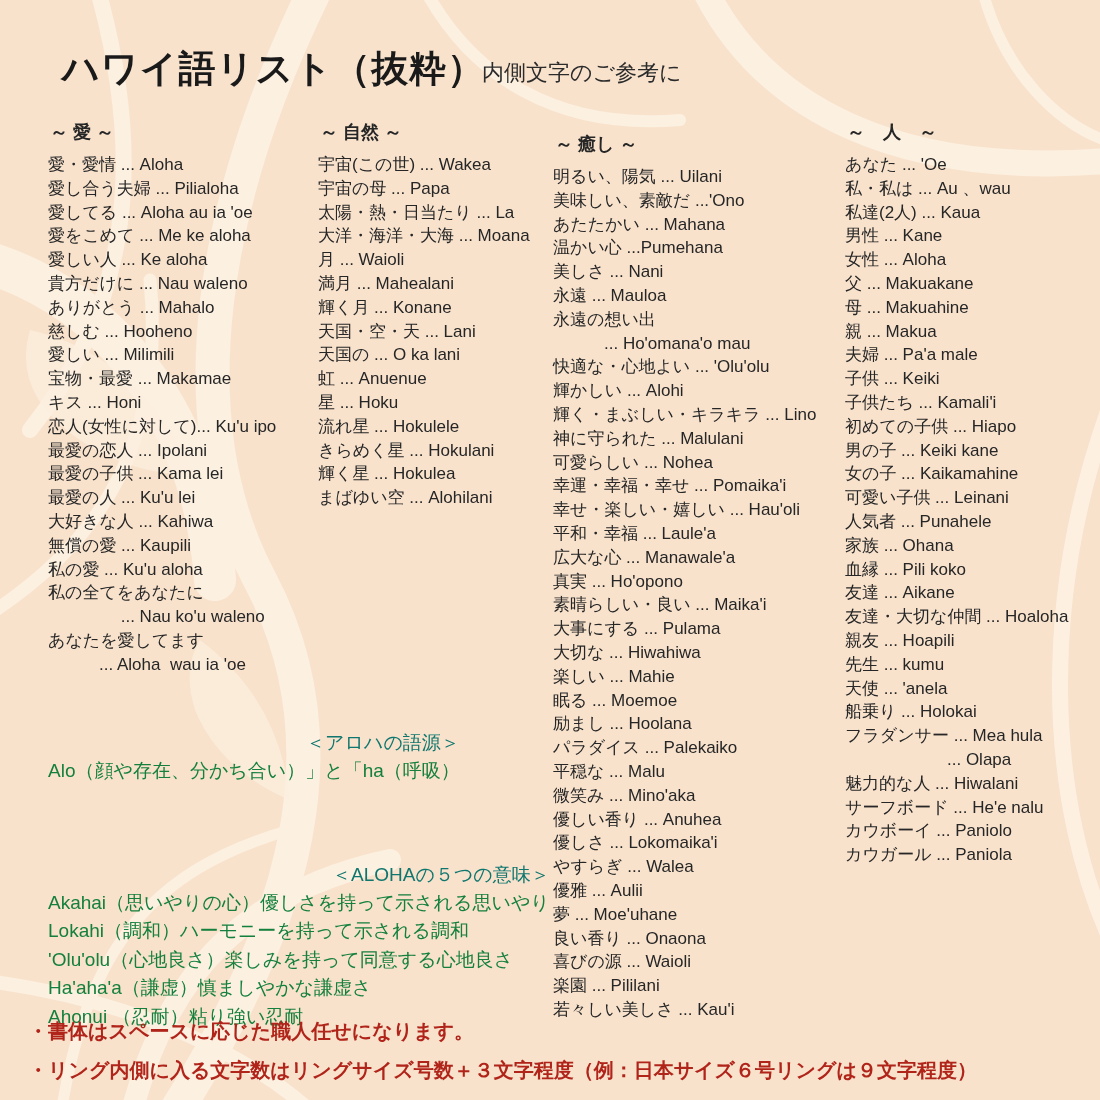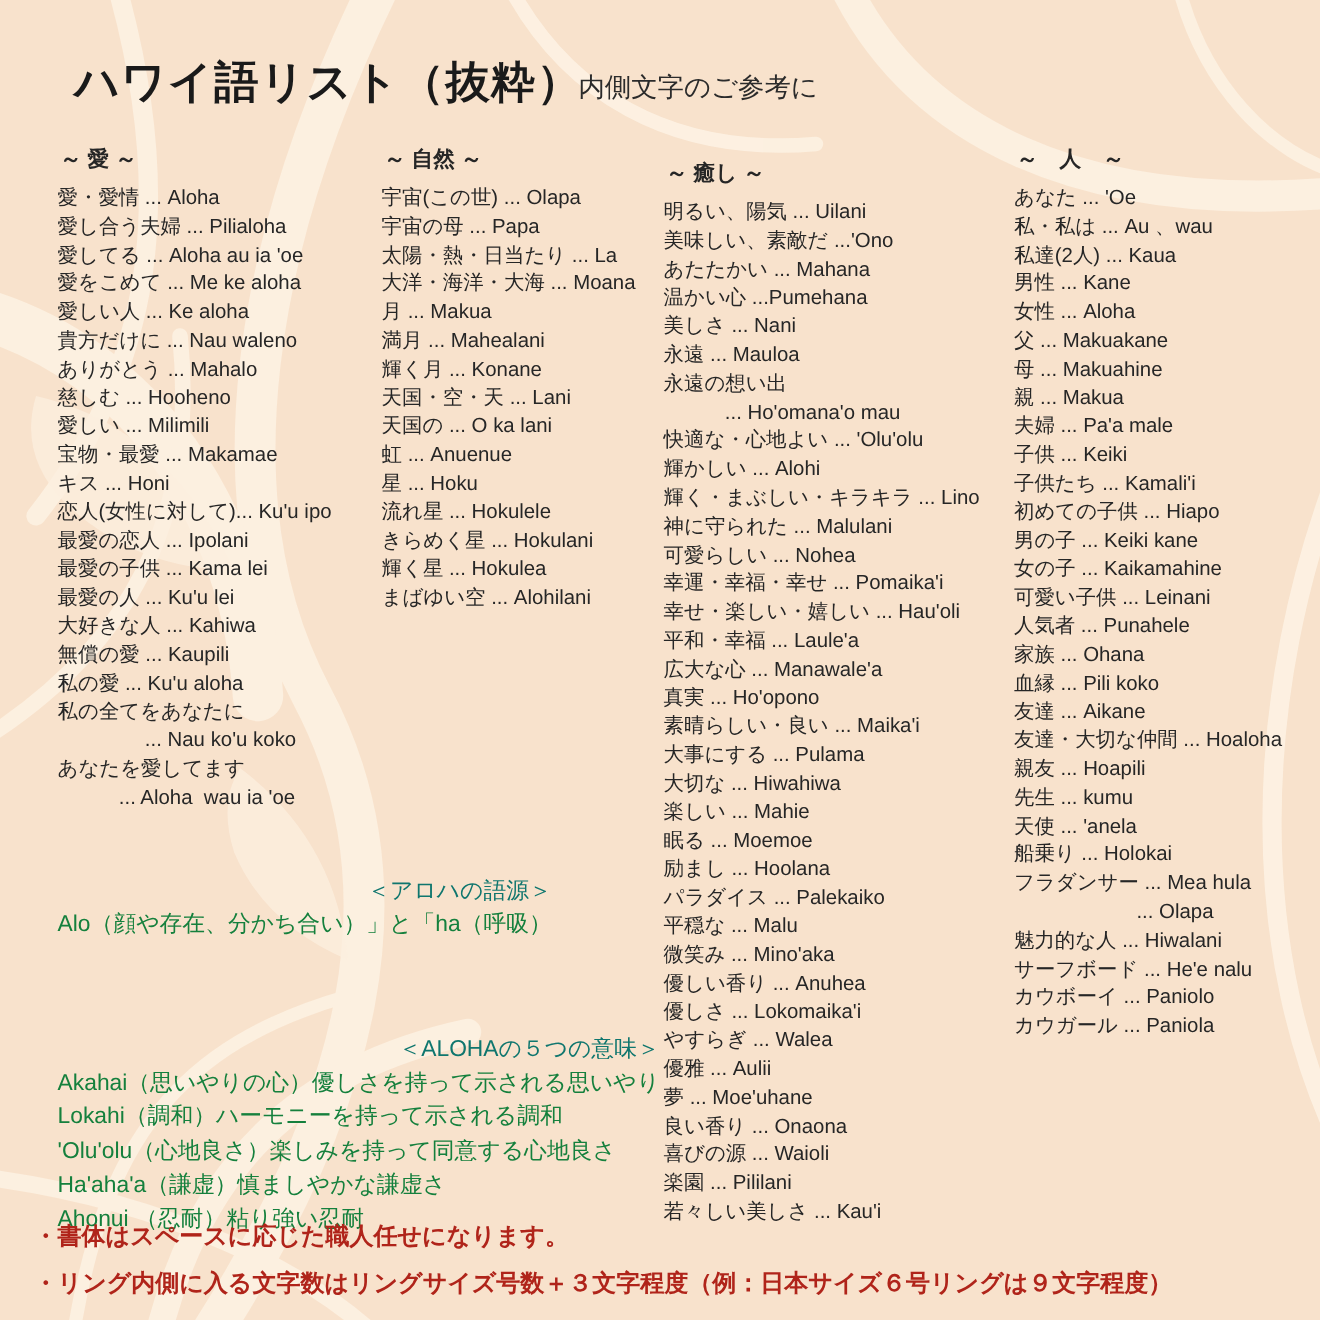--- a/index.html
+++ b/index.html
@@ -101,34 +101,34 @@
         <div class="item">宝物・最愛 ... Makamae</div>
         <div class="item">キス ... Honi</div>
         <div class="item">恋人(女性に対して)... Ku'u ipo</div>
         <div class="item">最愛の恋人 ... Ipolani</div>
         <div class="item">最愛の子供 ... Kama lei</div>
         <div class="item">最愛の人 ... Ku'u lei</div>
         <div class="item">大好きな人 ... Kahiwa</div>
         <div class="item">無償の愛 ... Kaupili</div>
         <div class="item">私の愛 ... Ku'u aloha</div>
         <div class="item">私の全てをあなたに</div>
-        <div class="item">　　　　 ... Nau ko'u koko</div>
+        <div class="item">　　　　 ... Nau ko'u waleno</div>
         <div class="item">あなたを愛してます</div>
         <div class="item">　　　... Aloha  wau ia 'oe</div>
       </div>
   </section>
 
   <section class="col col-nature">
     <div class="col-header">～ 自然 ～</div>
     <div>
-        <div class="item">宇宙(この世) ... Olapa</div>
+        <div class="item">宇宙(この世) ... Wakea</div>
         <div class="item">宇宙の母 ... Papa</div>
         <div class="item">太陽・熱・日当たり ... La</div>
         <div class="item">大洋・海洋・大海 ... Moana</div>
-        <div class="item">月 ... Makua</div>
+        <div class="item">月 ... Waioli</div>
         <div class="item">満月 ... Mahealani</div>
         <div class="item">輝く月 ... Konane</div>
         <div class="item">天国・空・天 ... Lani</div>
         <div class="item">天国の ... O ka lani</div>
         <div class="item">虹 ... Anuenue</div>
         <div class="item">星 ... Hoku</div>
         <div class="item">流れ星 ... Hokulele</div>
         <div class="item">きらめく星 ... Hokulani</div>
         <div class="item">輝く星 ... Hokulea</div>
         <div class="item">まばゆい空 ... Alohilani</div>

